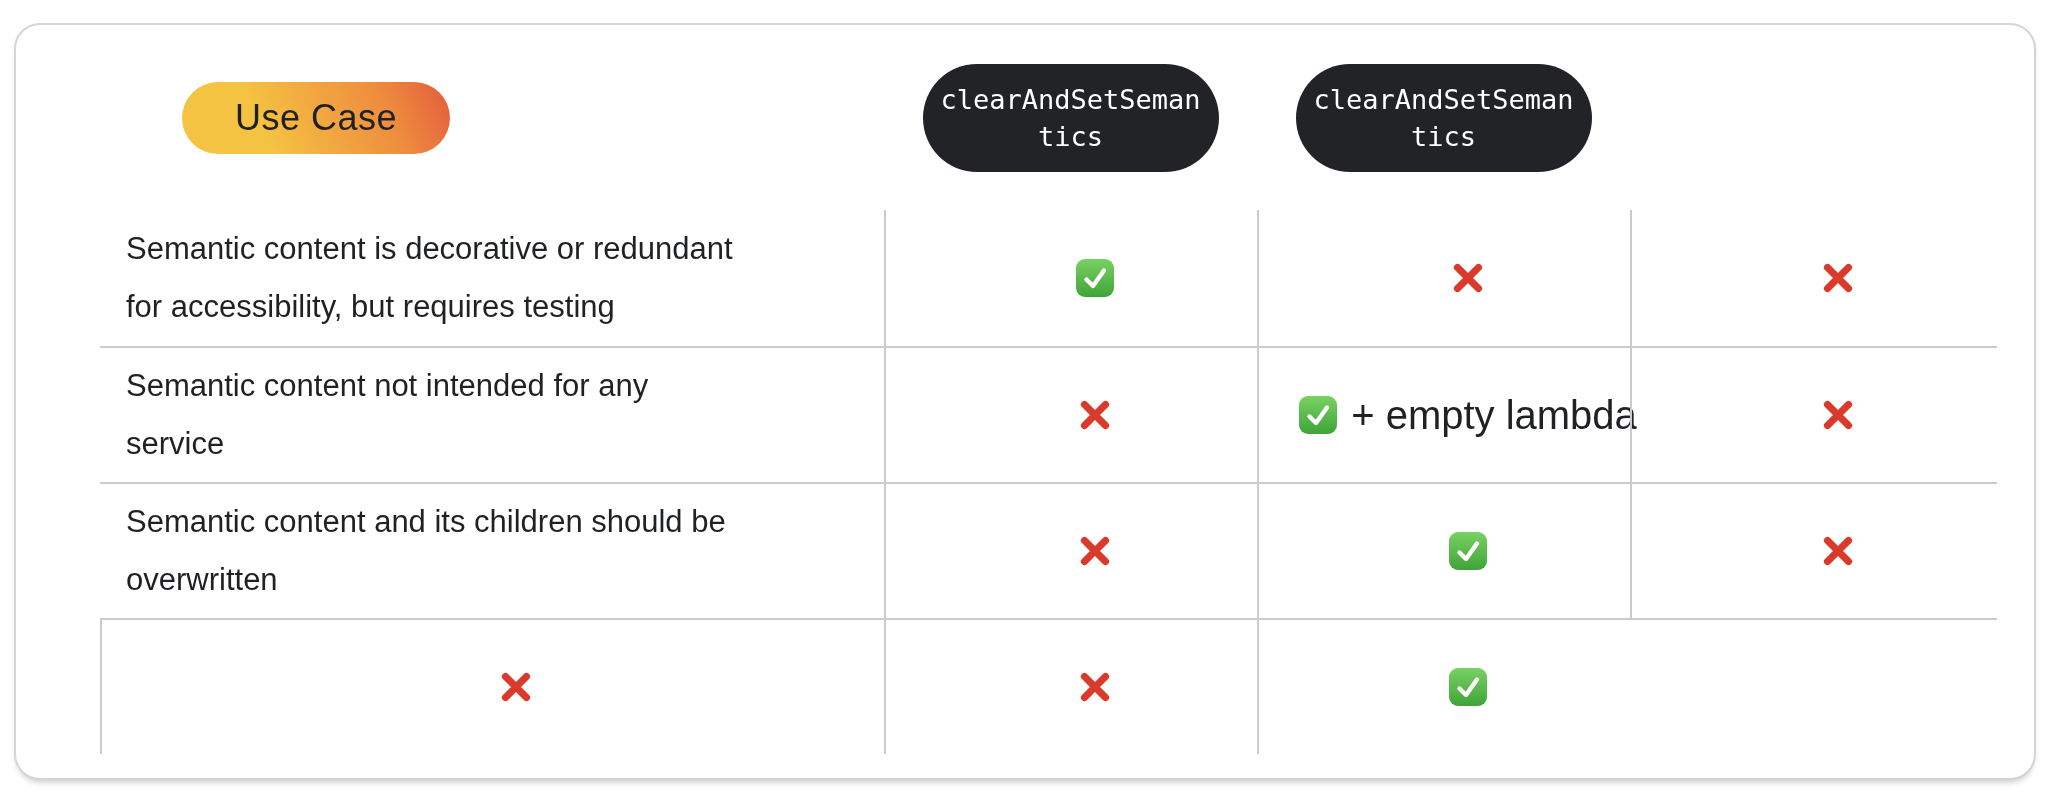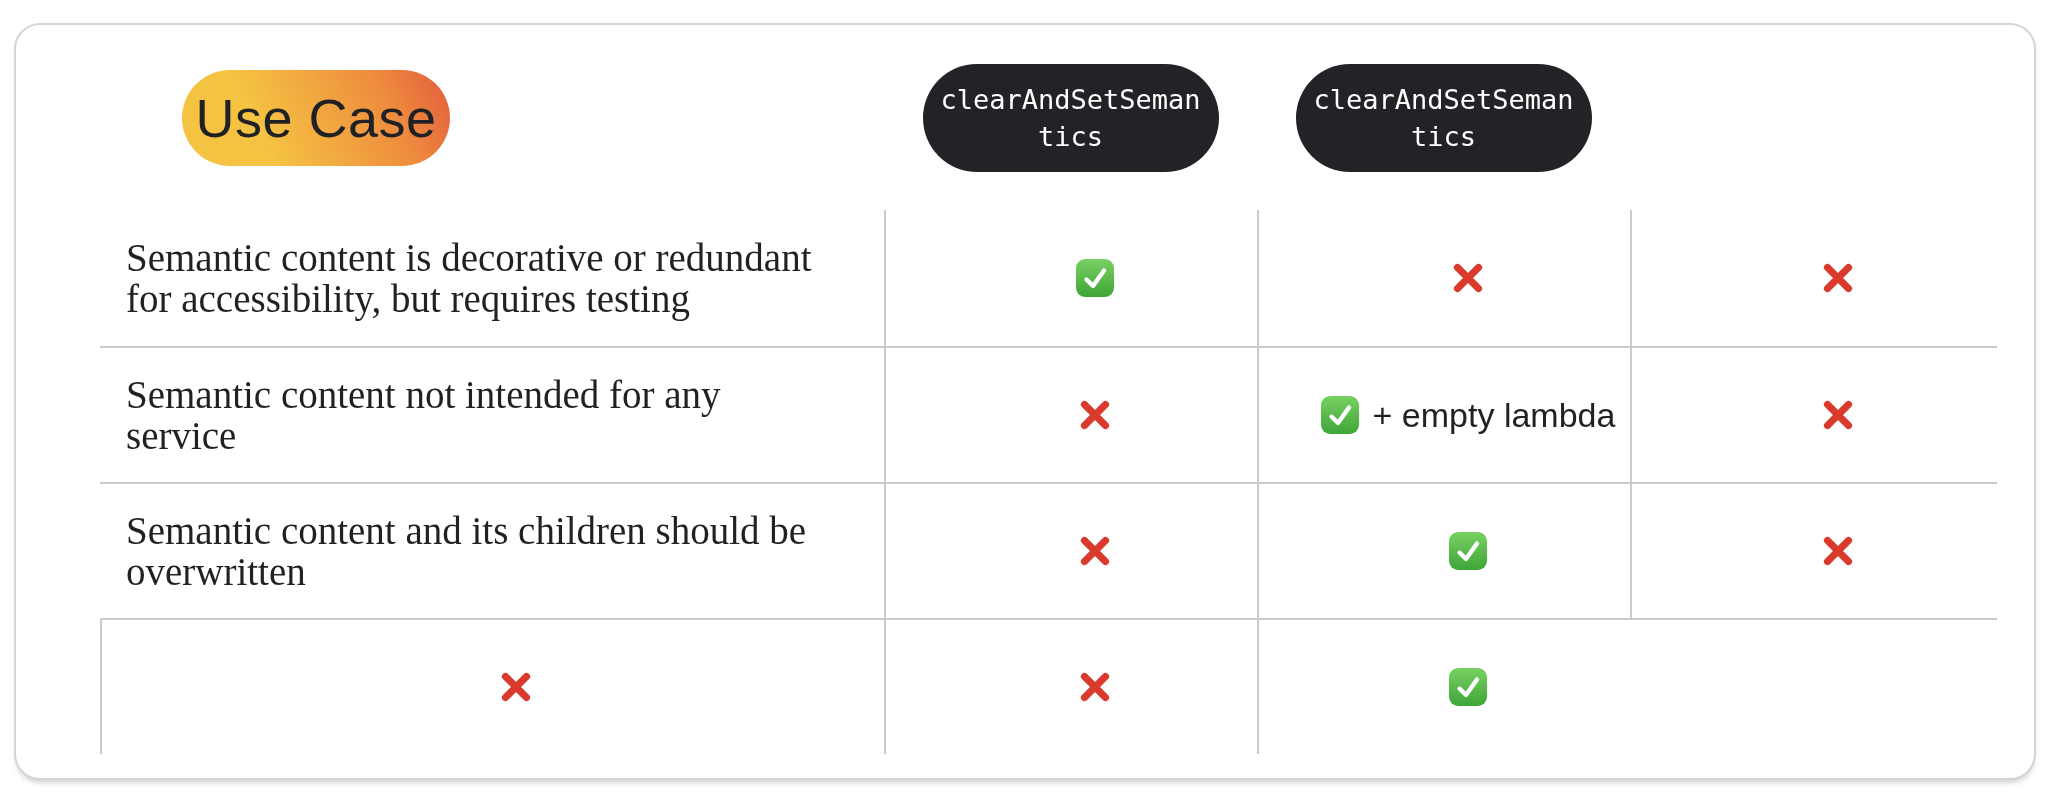--- a/index.html
+++ b/index.html
@@ -29,30 +29,30 @@
   .header-row {
     display: grid;
     grid-template-columns: 784px 373px 373px 367px;
     margin-left: 84px;
     height: 185px;
     align-items: center;
   }
   .pill-usecase {
     margin-left: 82px;
     width: 268px;
-    height: 96px;
+    height: 72px;
     border-radius: 999px;
     background: linear-gradient(65deg,
       var(--use-case-pill-start, #f5c342) 30%,
       var(--use-case-pill-mid, #ee8c3e) 75%,
       var(--use-case-pill-end, #e25c3d) 100%);
     display: flex;
     align-items: center;
     justify-content: center;
-    font-size: 54px;
+    font-size: 36px;
     color: var(--text, #1f2124);
     letter-spacing: 0.5px;
   }
   .pill-dark {
     justify-self: center;
     width: 262px;
     padding: 17px 17px;
     border-radius: 999px;
     background: var(--header-pill-bg, #222327);
     color: var(--header-pill-text, #ffffff);
@@ -77,33 +77,32 @@
     height: 136px;
     box-sizing: border-box;
   }
   .row + .row {
     border-top: 2px solid var(--grid-line, #cbcbcb);
   }
   .cell-text {
     display: flex;
     align-items: center;
     padding-left: 26px;
-    font-size: 39px;
-    line-height: 41px;
+    font-size: 31px;
+    line-height: 58px;
     color: var(--text, #1f2124);
     white-space: pre-line;
-    font-family: Liberation Serif, serif;
   }
   .cell-mark {
     border-left: 2px solid var(--grid-line, #cbcbcb);
     display: flex;
     align-items: center;
     justify-content: center;
     gap: 13px;
-    font-size: 34px;
+    font-size: 40px;
     color: var(--text, #1f2124);
     padding-left: 46px;
   }
   .mark, .mark svg { width: 40px; height: 40px; display: block; }
   .mark-label { white-space: nowrap; }
   .svgdefs { position: absolute; width: 0; height: 0; }
 </style>
 </head>
 <body>
 

